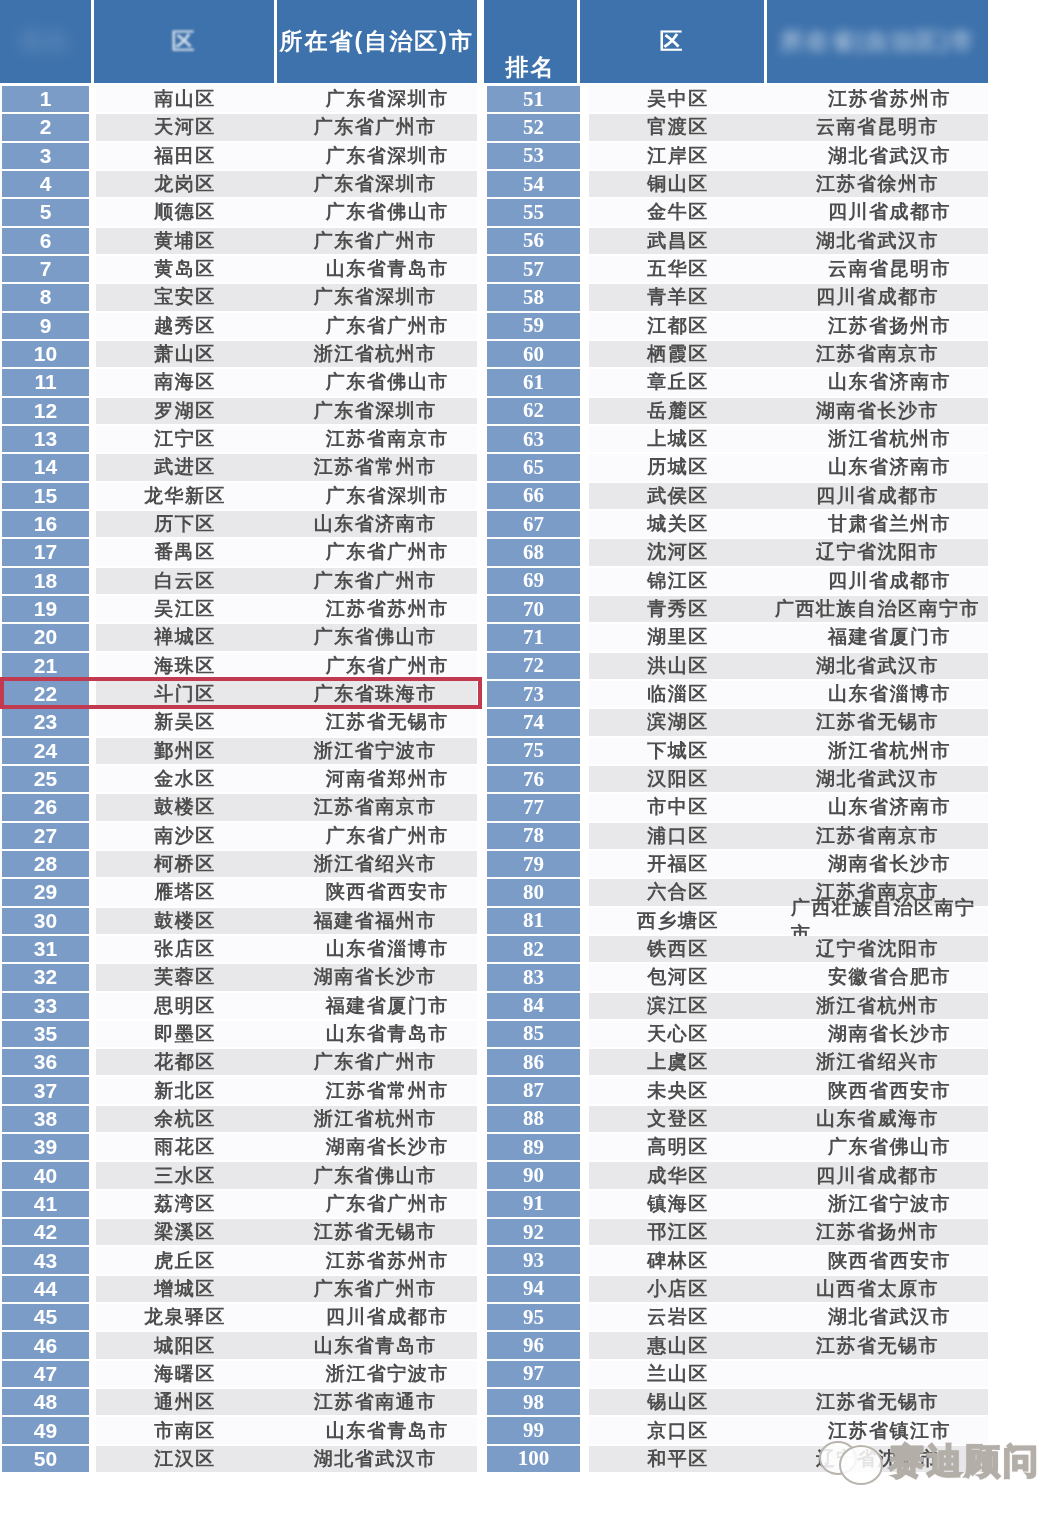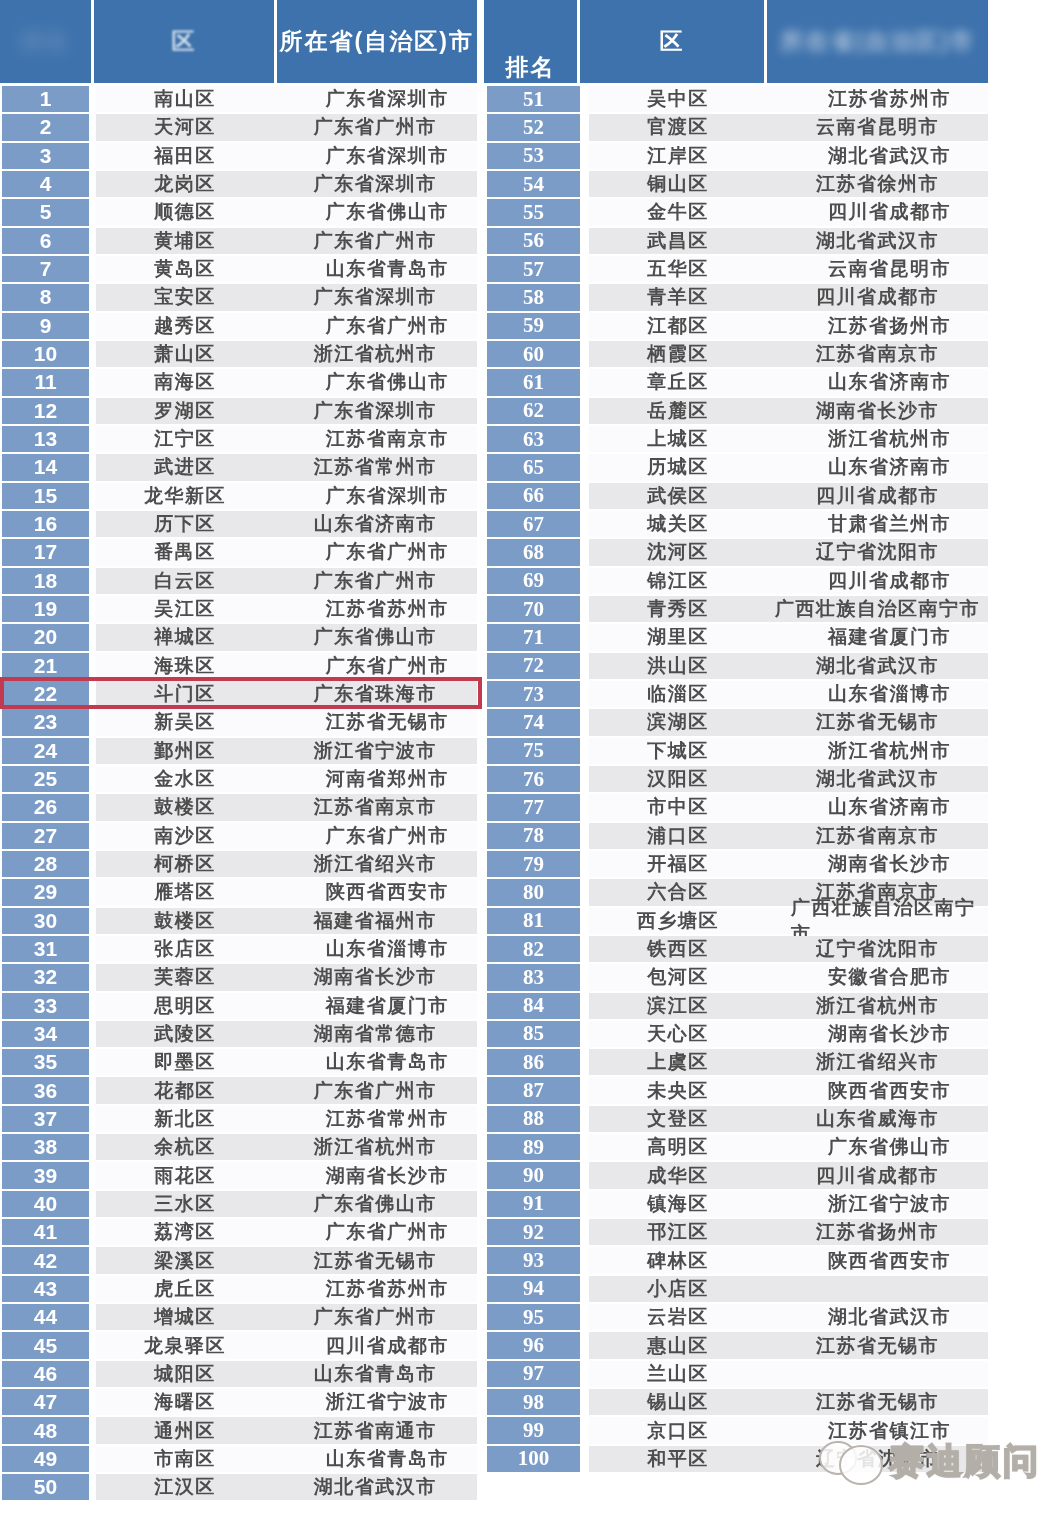--- a/index.html
+++ b/index.html
@@ -360,27 +360,20 @@
   </div>
 
   <div class="row odd">
     <div class="cell rank">33</div>
     <div class="band">
       <div class="cell district">思明区</div>
       <div class="cell province">福建省厦门市</div>
     </div>
   </div>
 
-  <div class="row even">
-    <div class="cell rank">34</div>
-    <div class="band">
-      <div class="cell district">武陵区</div>
-      <div class="cell province">湖南省常德市</div>
-    </div>
-  </div>
 
   <div class="row odd">
     <div class="cell rank">35</div>
     <div class="band">
       <div class="cell district">即墨区</div>
       <div class="cell province">山东省青岛市</div>
     </div>
   </div>
 
   <div class="row even">
@@ -854,20 +847,21 @@
     <div class="band">
       <div class="cell district">碑林区</div>
       <div class="cell province">陕西省西安市</div>
     </div>
   </div>
 
   <div class="row even">
     <div class="cell rank">94</div>
     <div class="band">
       <div class="cell district">小店区</div>
+      <div class="cell province">山西省太原市</div>
     </div>
   </div>
 
   <div class="row odd">
     <div class="cell rank">95</div>
     <div class="band">
       <div class="cell district">云岩区</div>
       <div class="cell province">湖北省武汉市</div>
     </div>
   </div>

